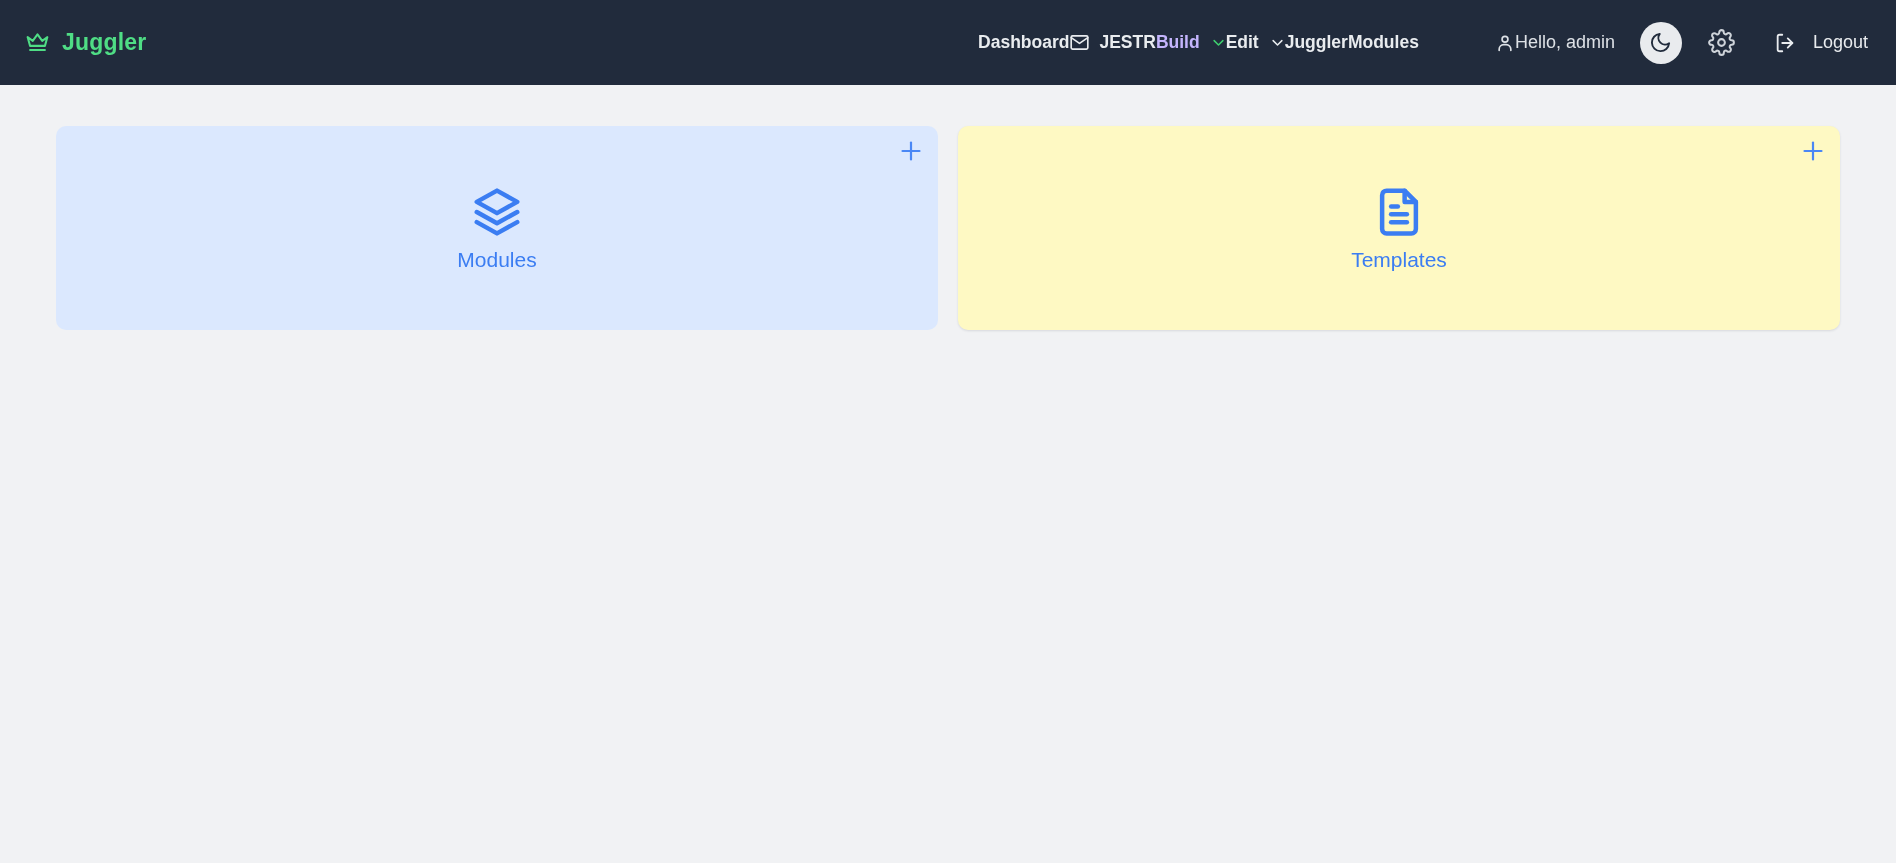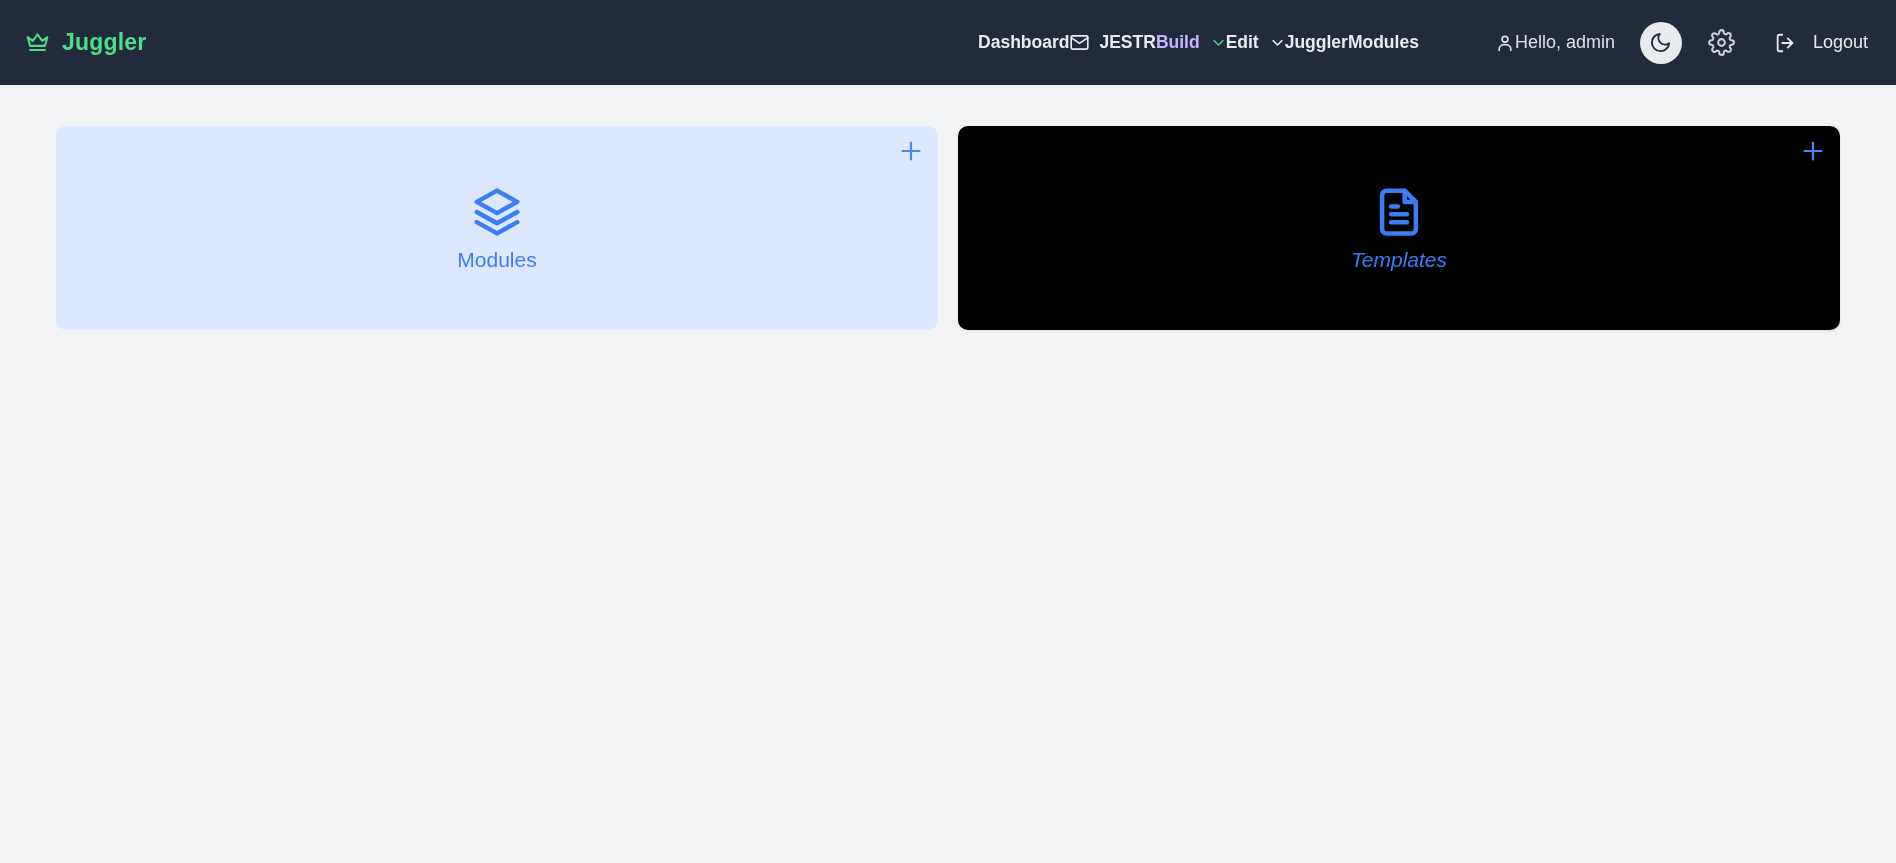--- a/index.html
+++ b/index.html
@@ -105,23 +105,22 @@
     position: relative;
     display: flex;
     flex-direction: column;
     align-items: center;
     justify-content: center;
     gap: 9px;
     cursor: pointer;
   }
   .tile.highlight { background: #dbe8fe; }
   .tile.plain {
-    background: #000000;
+    background: #fef9c3;
     box-shadow: 0 1px 3px rgba(33,43,60,0.07), 0 1px 2px rgba(33,43,60,0.05);
-    font-style: italic;
   }
   .tile-title {
     color: #3b7df2;
     font-size: 21px;
     font-weight: 500;
   }
   .tile-add {
     position: absolute;
     top: 10px;
     right: 12px;

